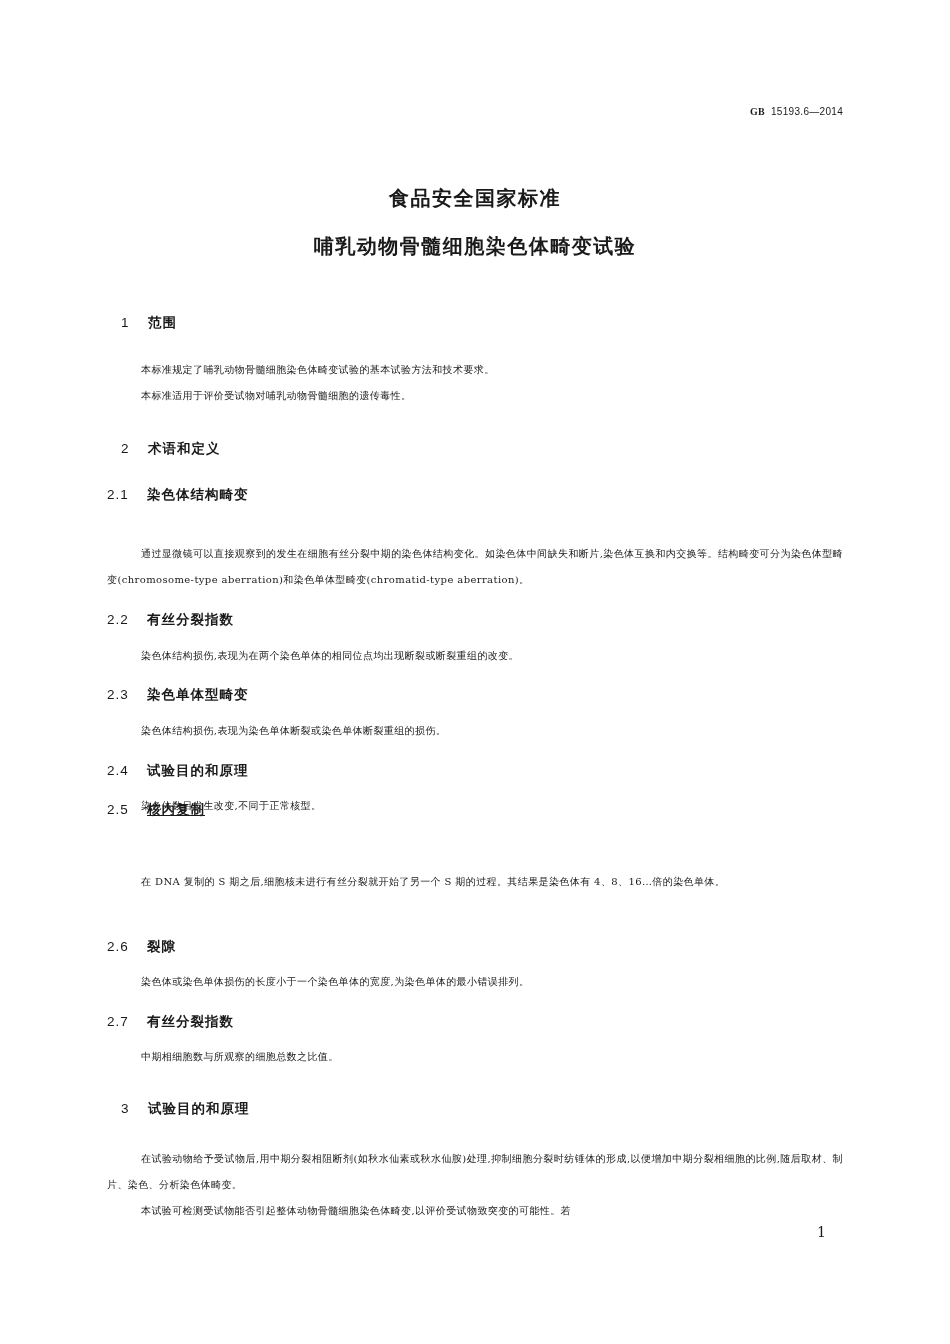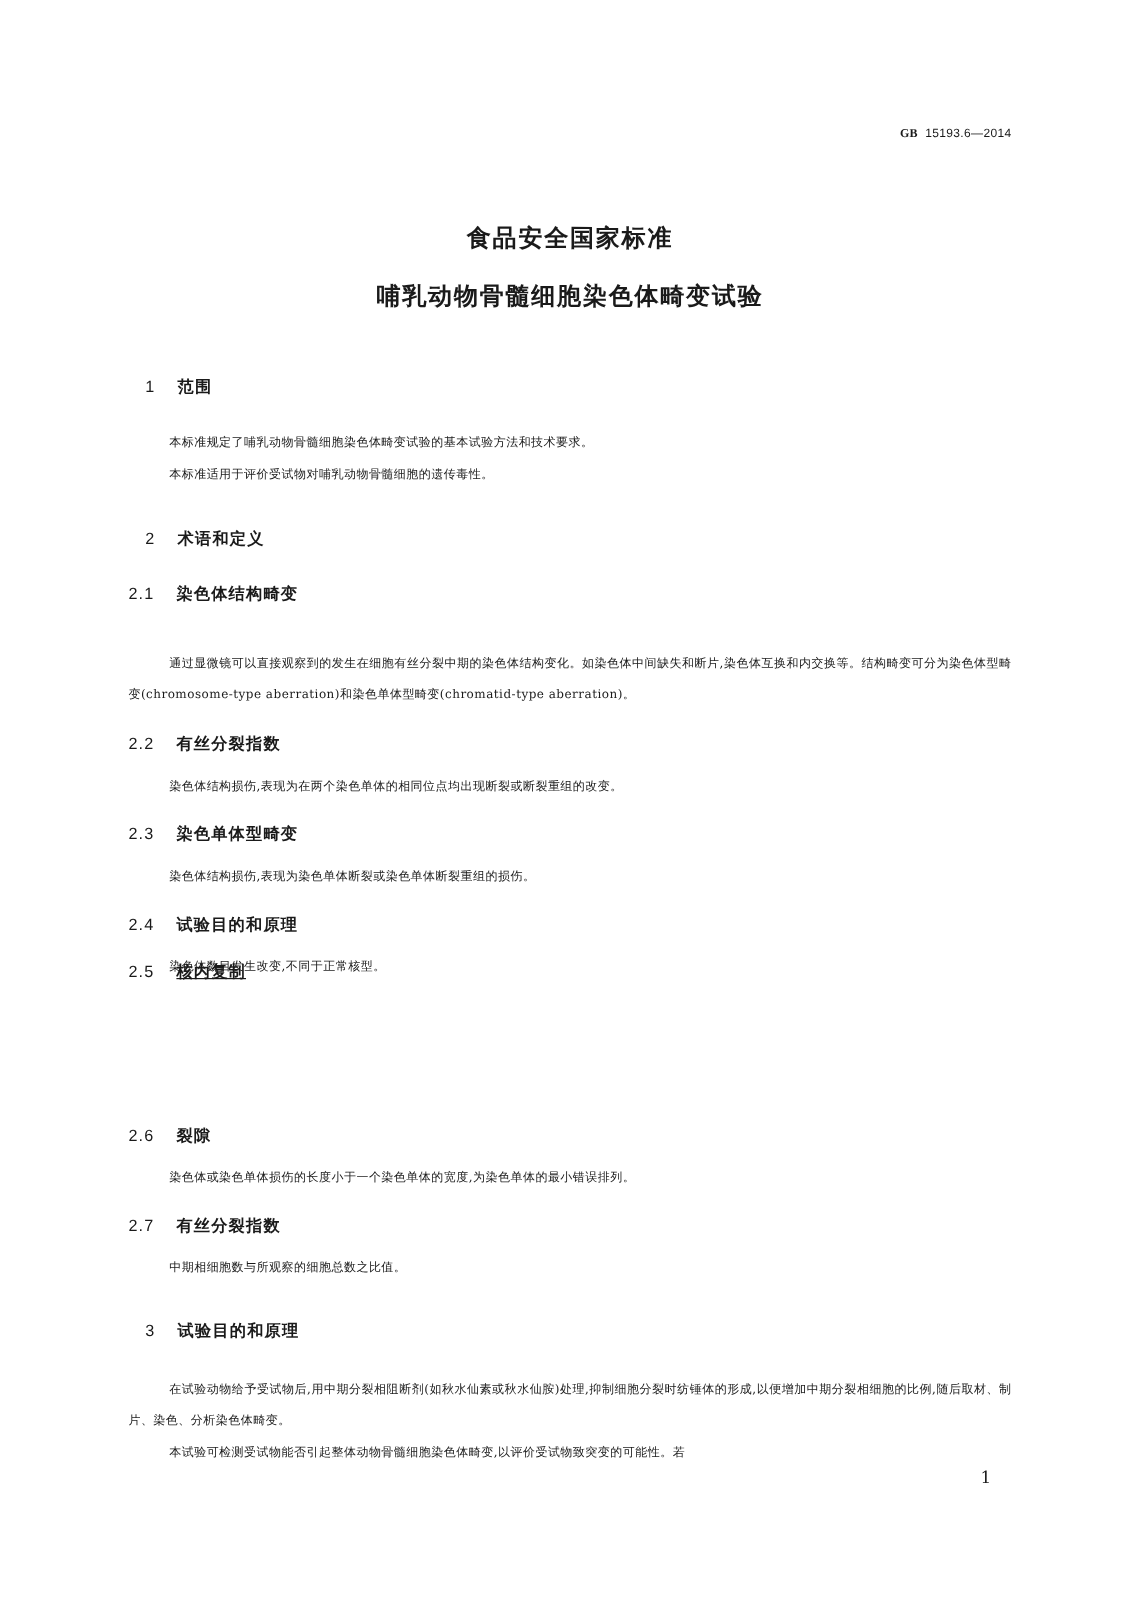--- a/index.html
+++ b/index.html
@@ -142,20 +142,23 @@
   <div class="h2" style="top:762px;">
     <span class="num">2.4</span><span>试验目的和原理</span>
   </div>
   <div class="para" style="top:793px;">
     <p>染色体数目发生改变,不同于正常核型。</p>
   </div>
 
   <div class="h2" style="top:801px;text-decoration:underline;">
     <span class="num">2.5</span><span>核内复制</span>
   </div>
+  <div class="para" style="top:869px;">
+    <p>在 DNA 复制的 S 期之后,细胞核未进行有丝分裂就开始了另一个 S 期的过程。其结果是染色体有 4、8、16…倍的染色单体。</p>
+  </div>
 
   <div class="h2" style="top:938px;">
     <span class="num">2.6</span><span>裂隙</span>
   </div>
   <div class="para" style="top:969px;">
     <p>染色体或染色单体损伤的长度小于一个染色单体的宽度,为染色单体的最小错误排列。</p>
   </div>
 
   <div class="h2" style="top:1013px;">
     <span class="num">2.7</span><span>有丝分裂指数</span>

